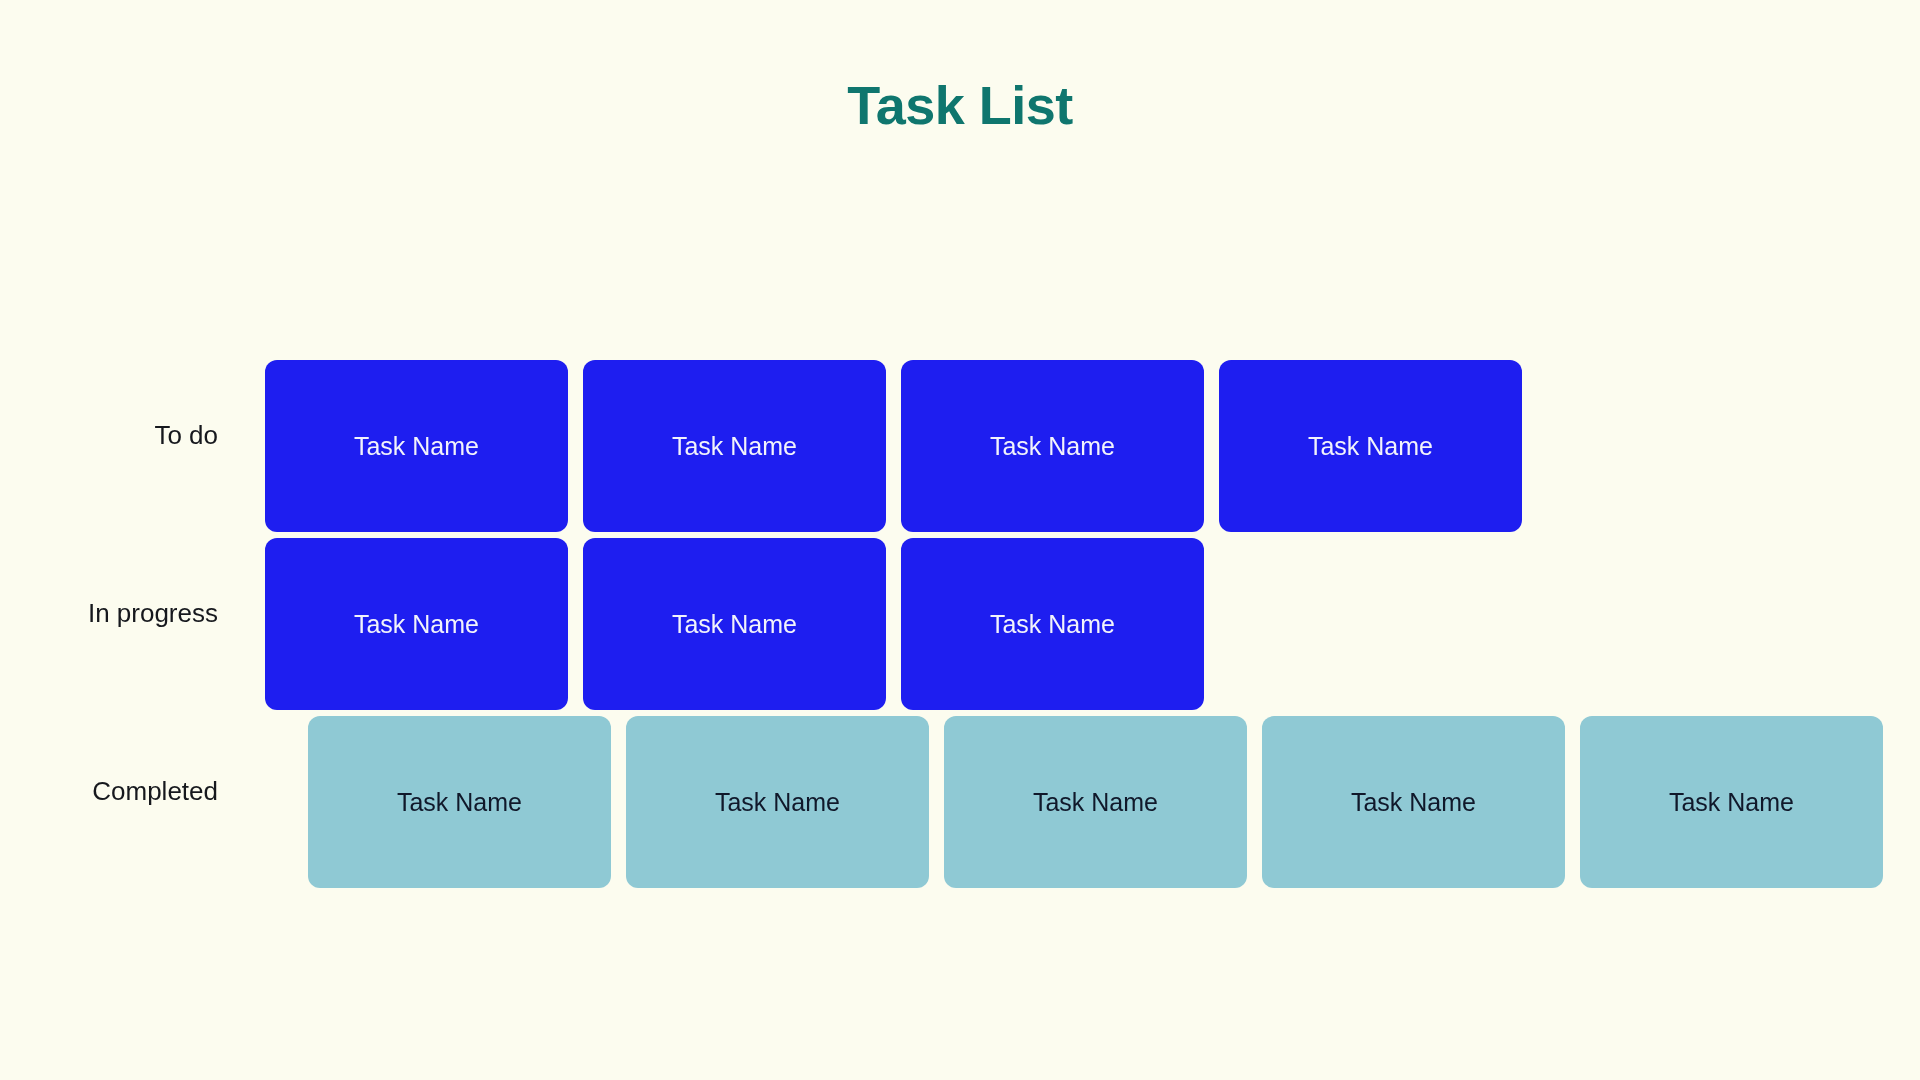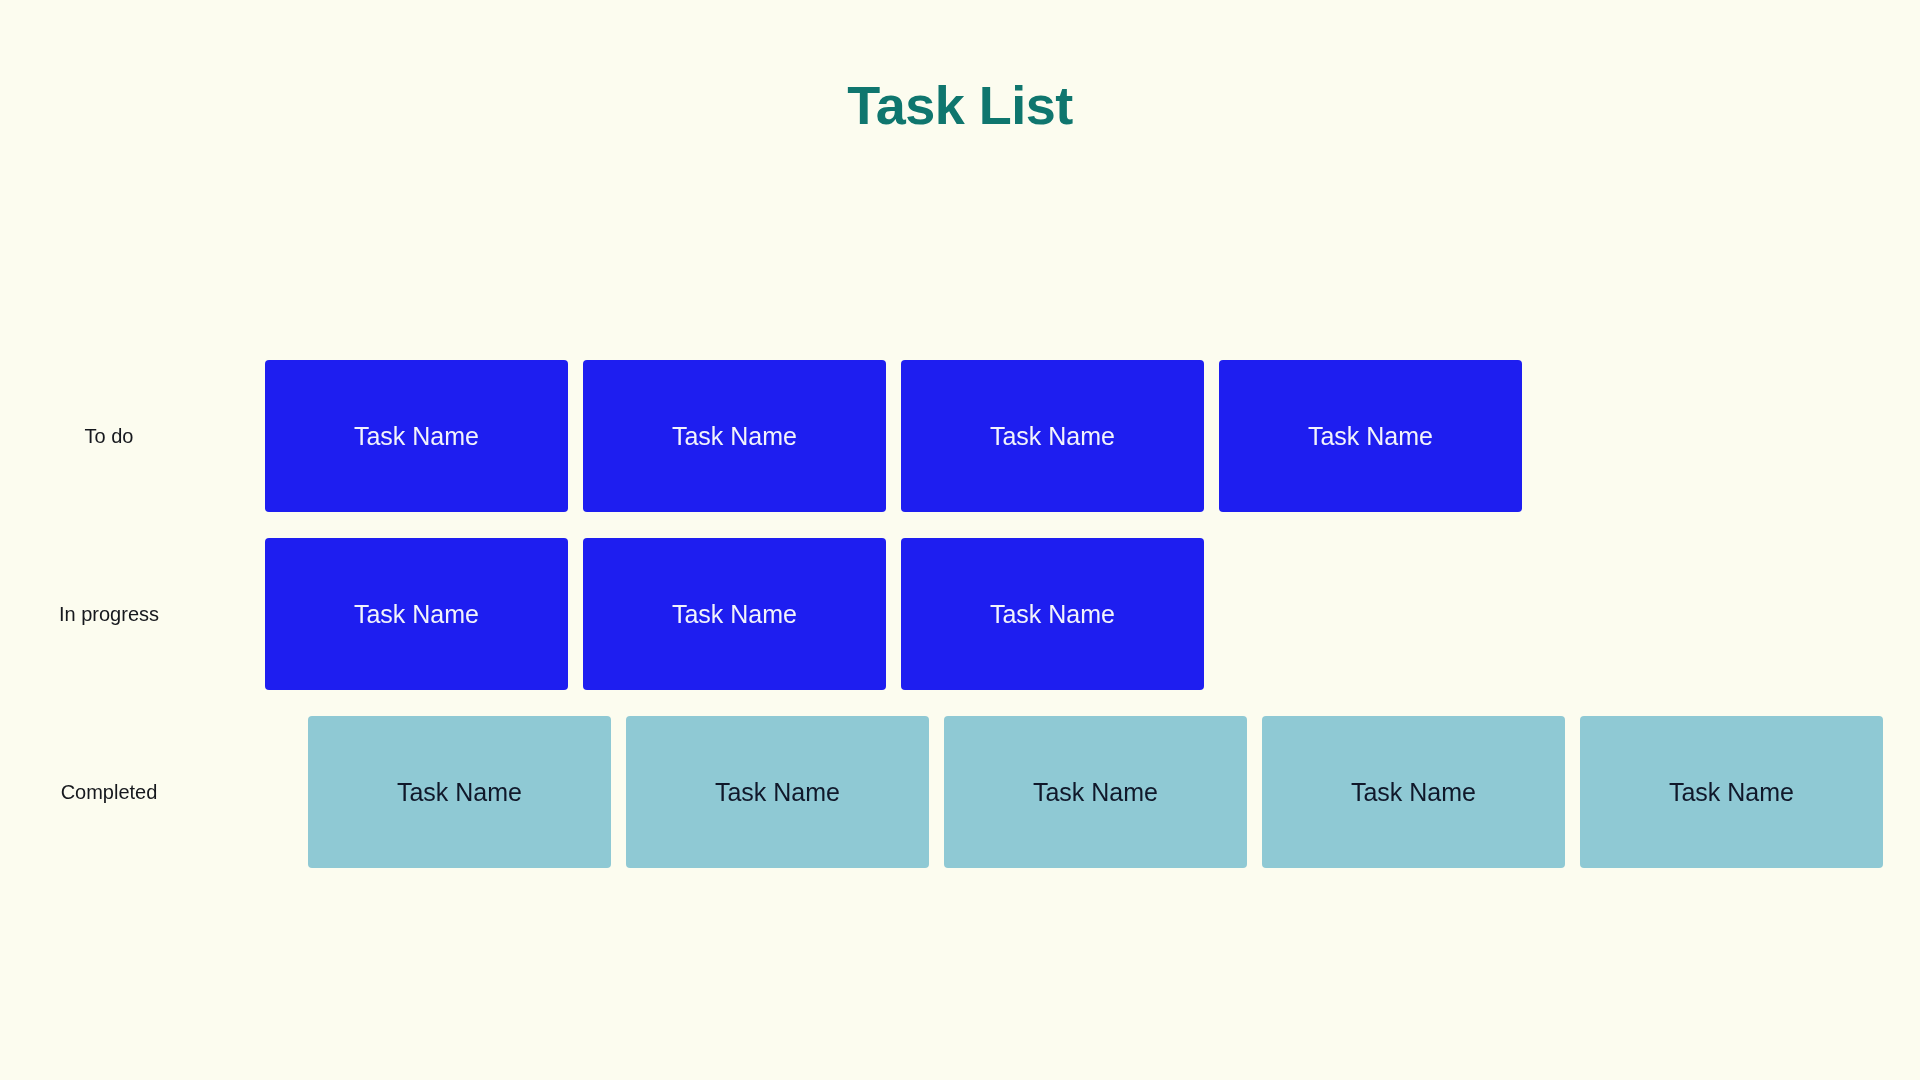--- a/index.html
+++ b/index.html
@@ -46,42 +46,42 @@
     display: flex;
     align-items: center;
     height: 152px;
     margin-bottom: 26px;
   }
   .board-row:last-child { margin-bottom: 0; gap: 43px; }
 
   .row-label {
     width: 218px;
     flex: 0 0 218px;
-    text-align: center;
+    text-align: right;
     padding-right: 0;
-    font-size: 20px;
+    font-size: 26px;
     font-weight: 400;
     color: #16181d;
     line-height: 1.2;
     white-space: nowrap;
   }
 
   .cards {
     display: flex;
     align-items: stretch;
     margin-left: 47px;
     height: 152px;
   }
 
   .task-card {
     width: 303px;
     flex: 0 0 303px;
-    height: 152px;
+    height: 172px;
     margin-right: 15px;
-    border-radius: 4px;
+    border-radius: 12px;
     display: flex;
     align-items: center;
     justify-content: center;
     box-sizing: border-box;
   }
   .task-card:last-child { margin-right: 0; }
 
   .task-card .card-label {
     font-size: 25px;
     font-weight: 400;

